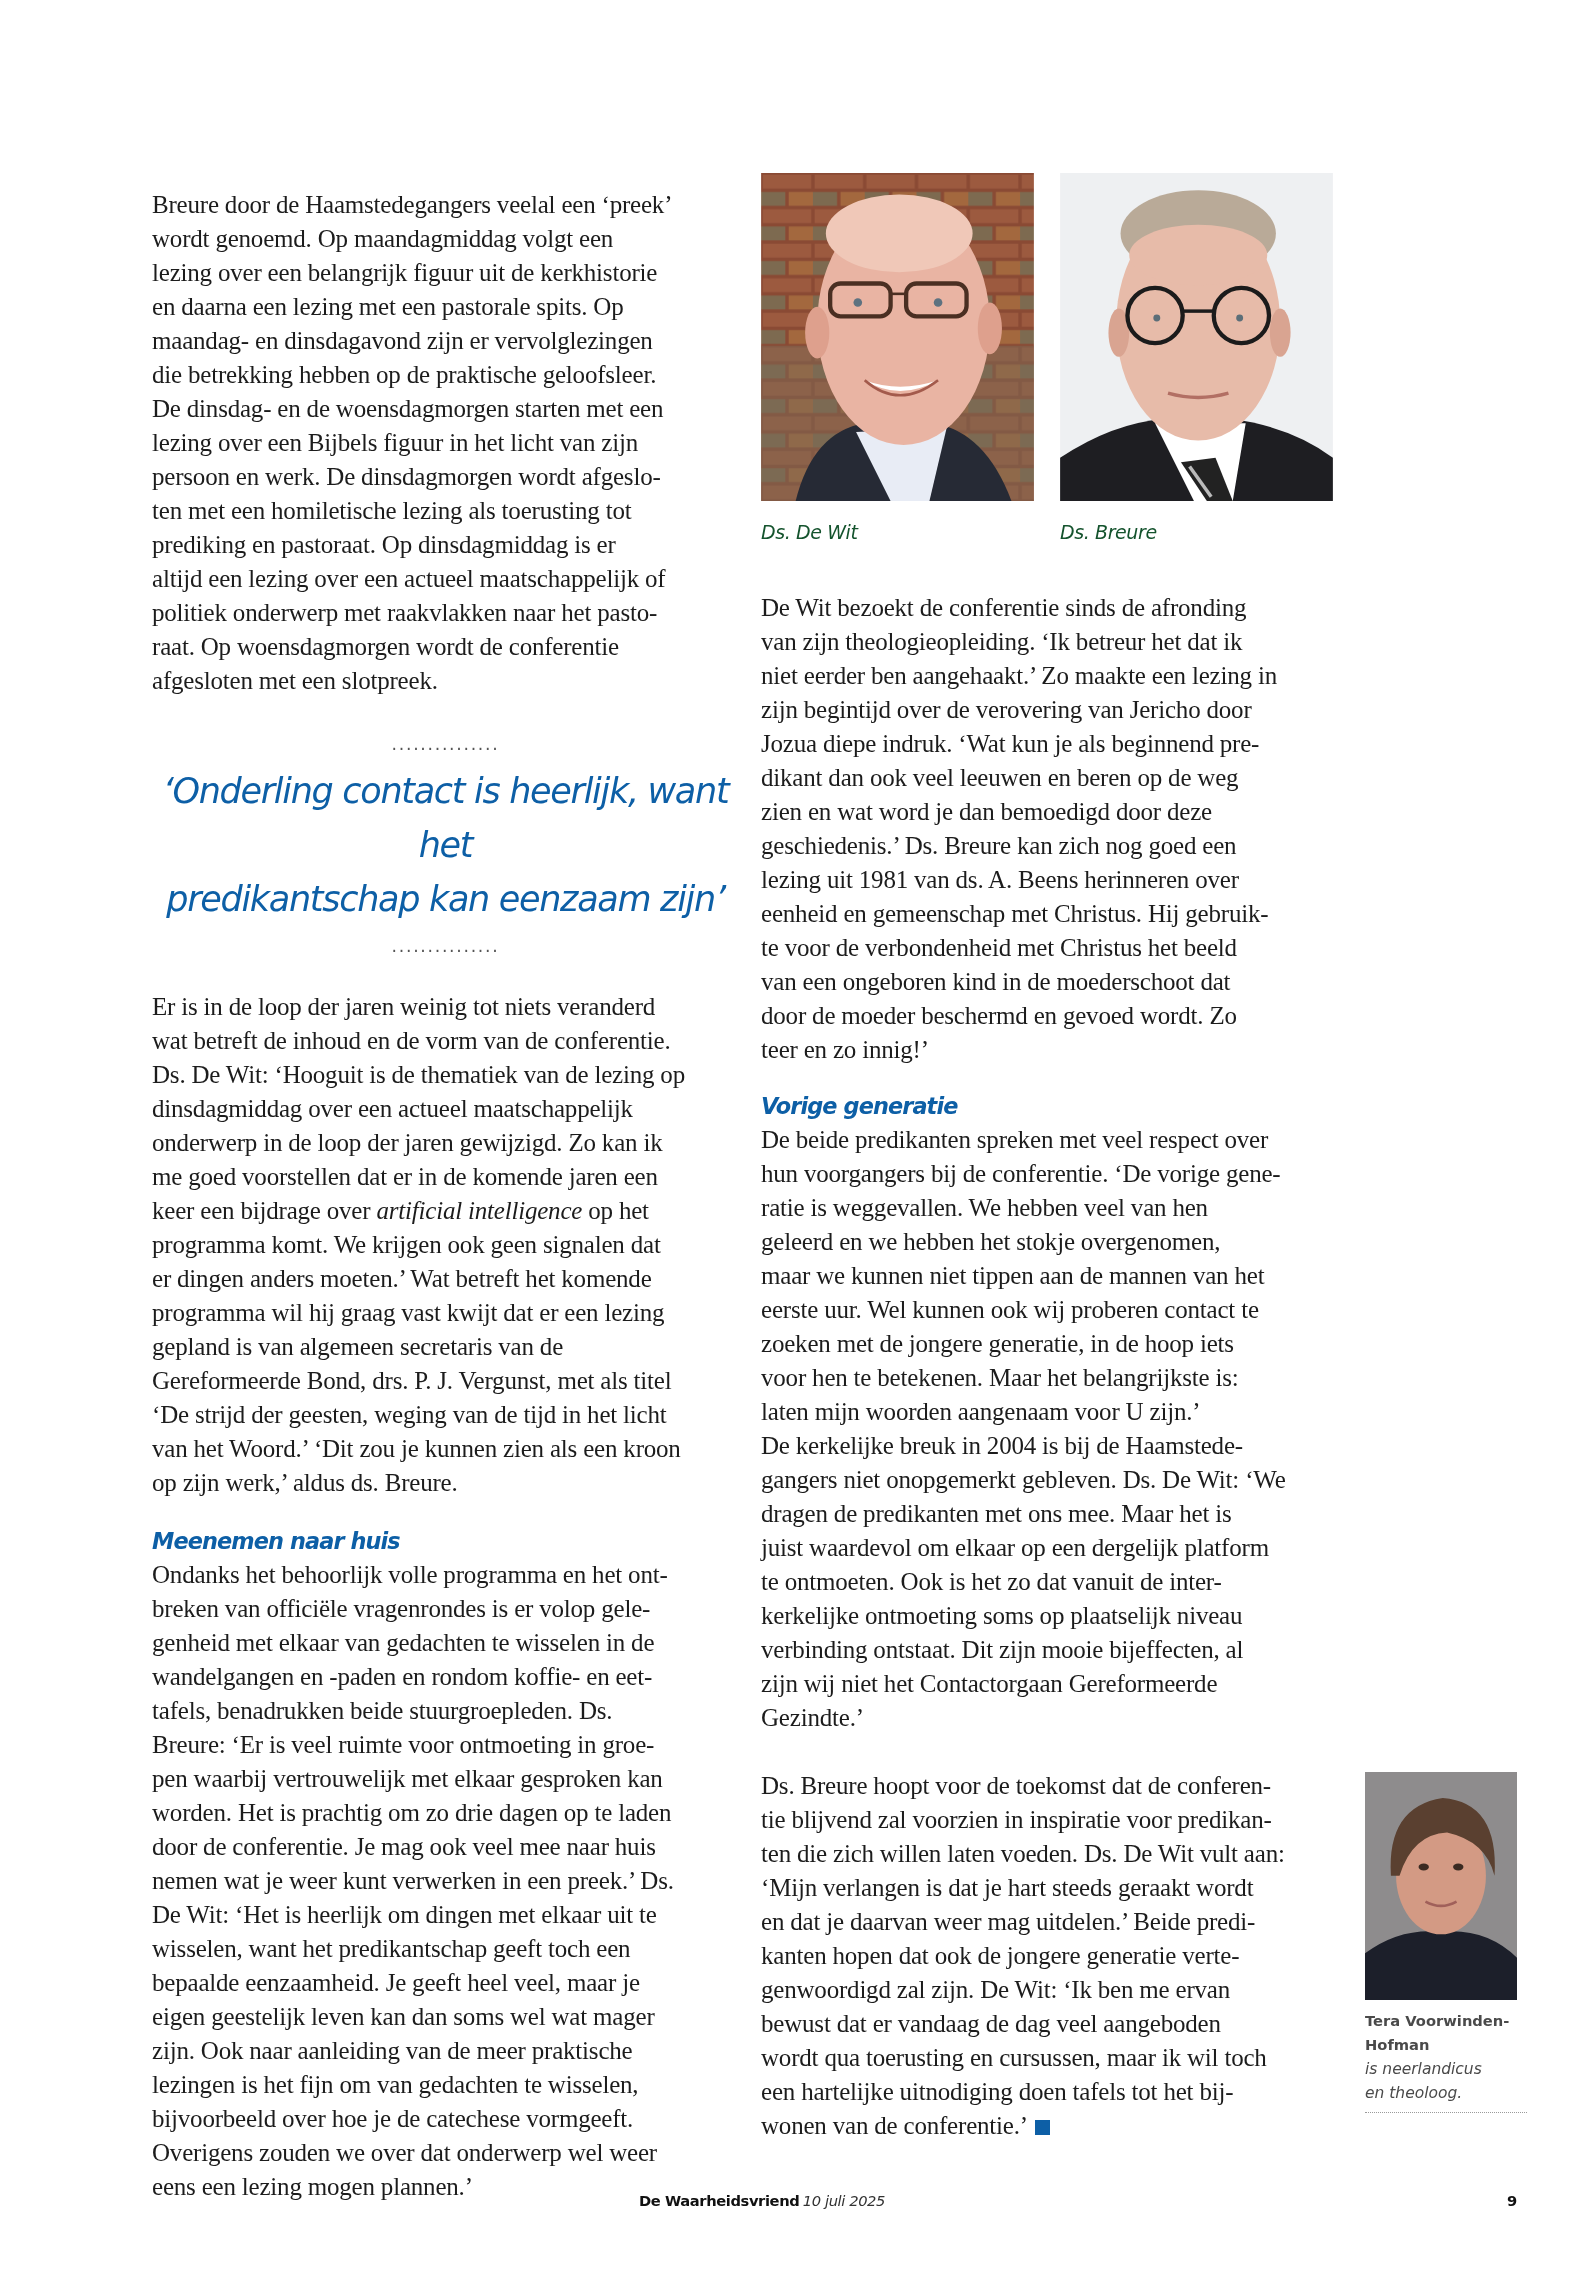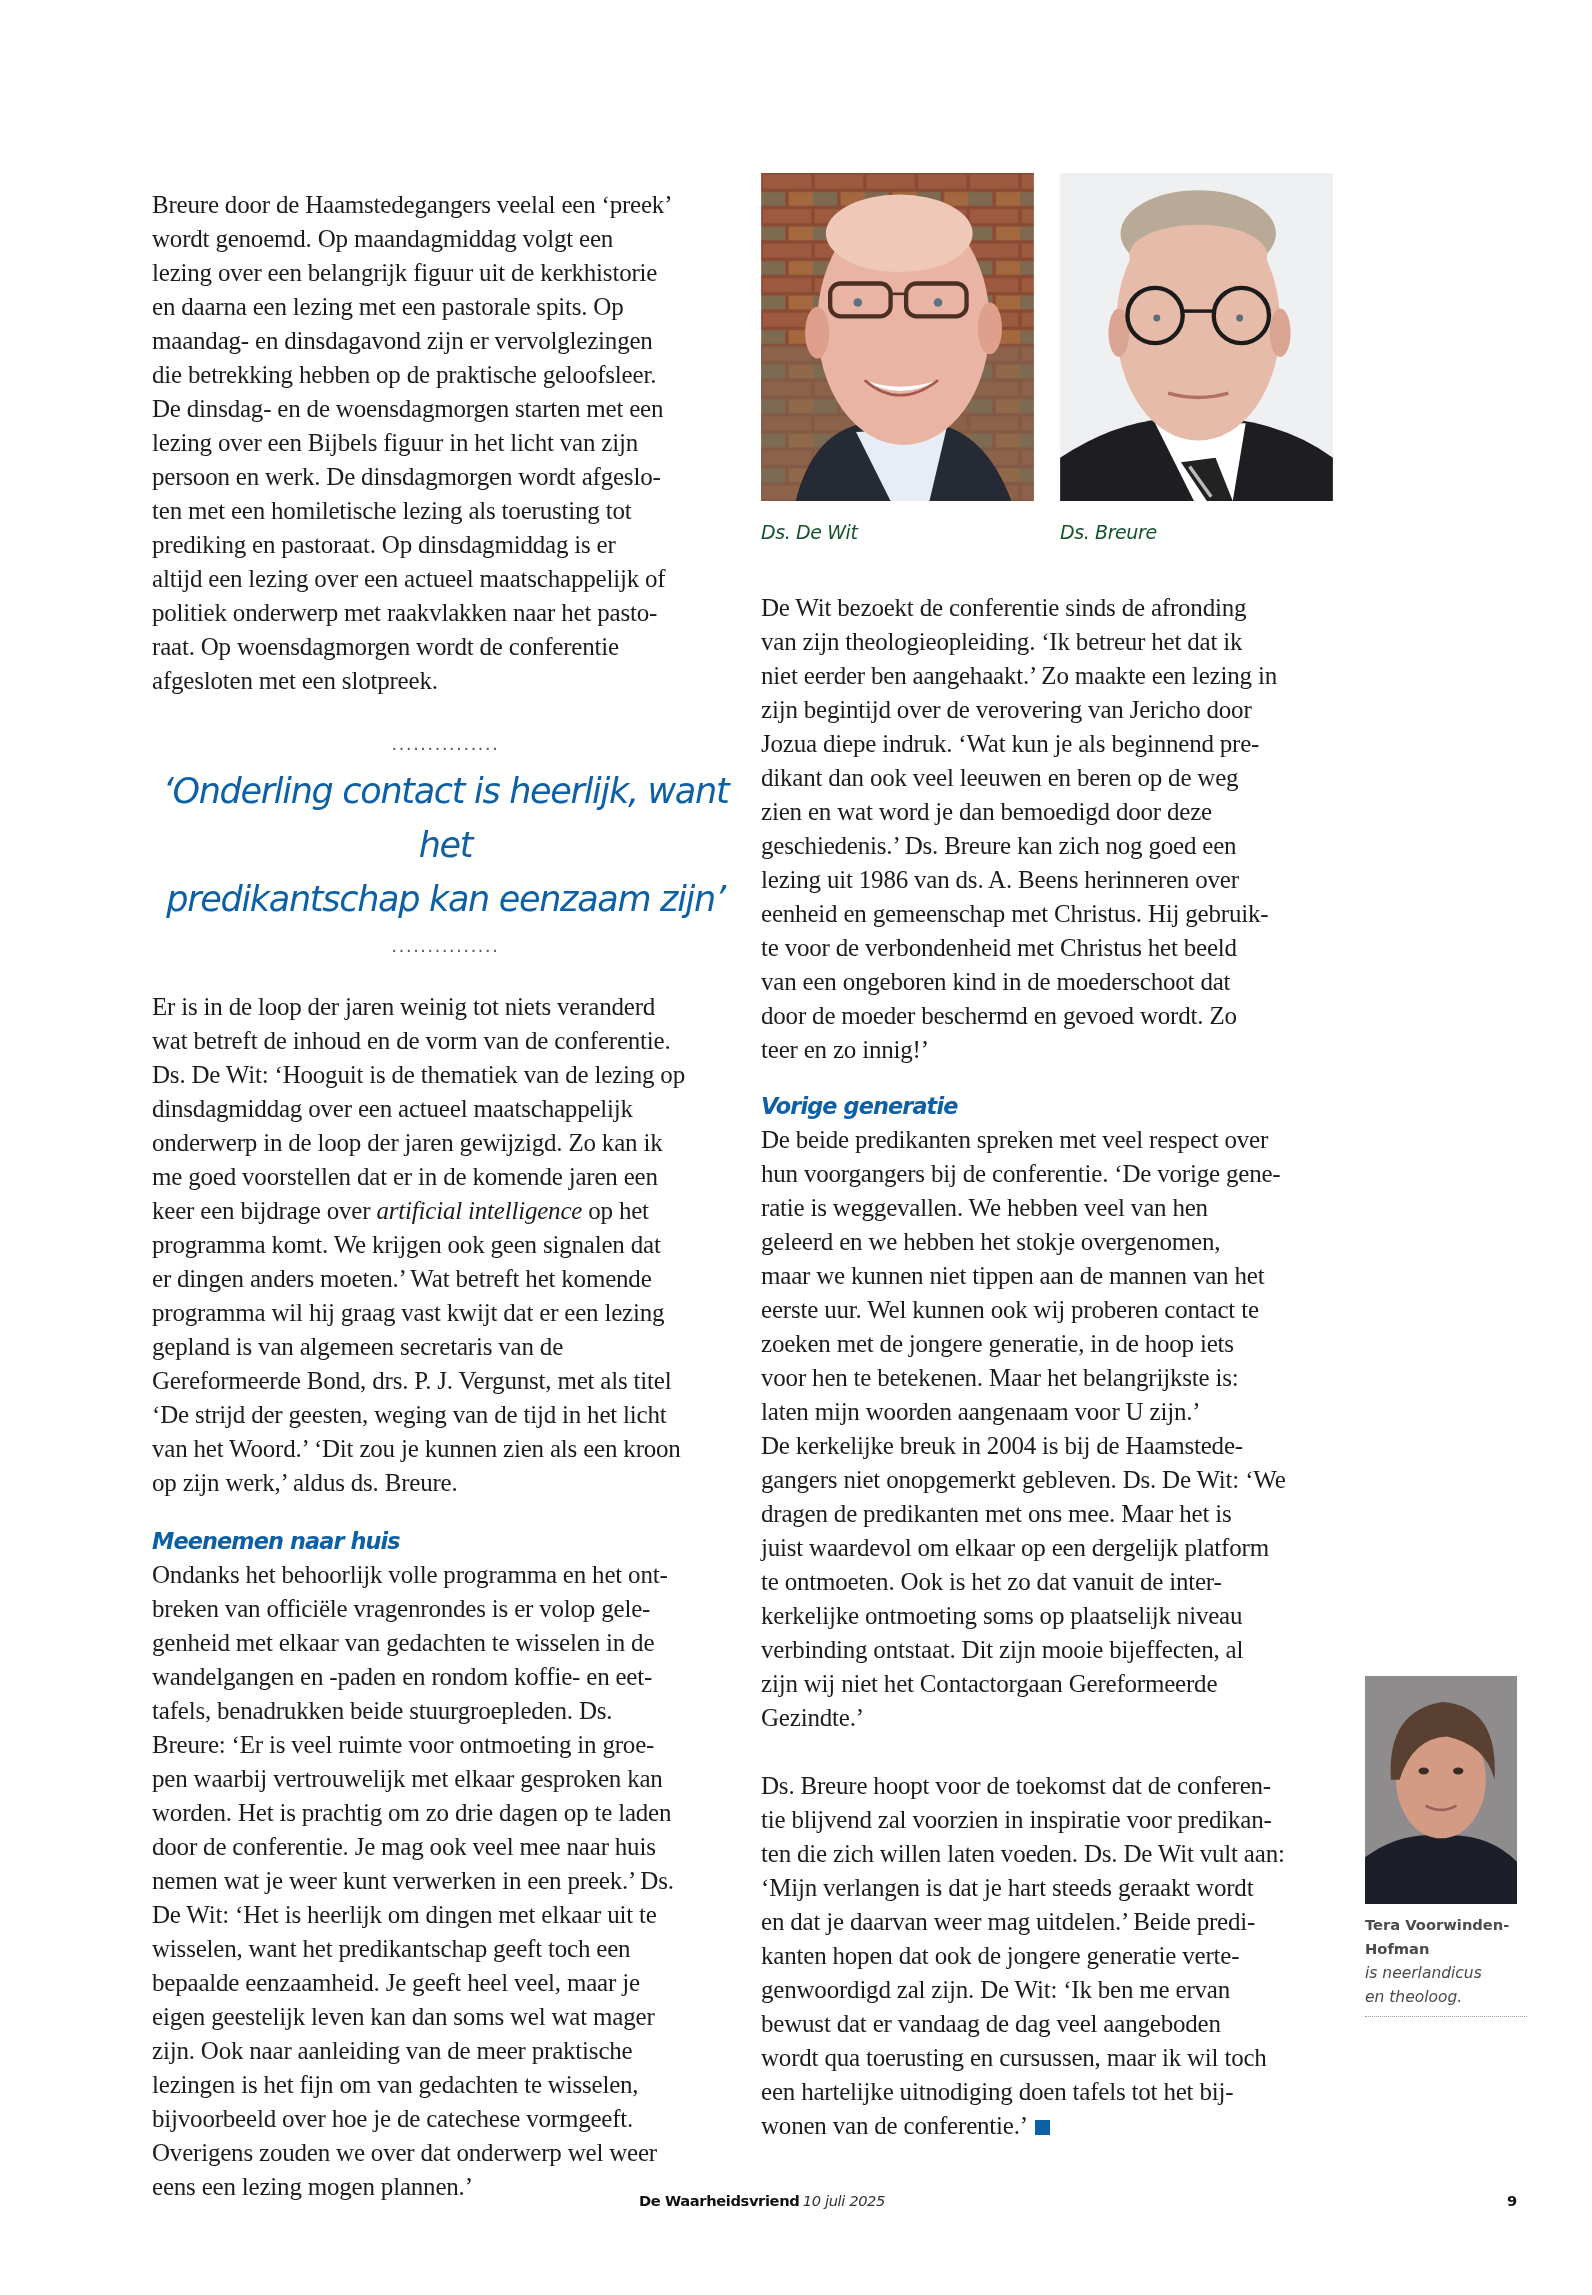--- a/index.html
+++ b/index.html
@@ -65,21 +65,21 @@
   }
 
   .end-mark {
     display: inline-block;
     width: 15.5px; height: 15.5px;
     background: #0d5fa6;
     margin-left: 7px;
     vertical-align: -0.9px;
   }
 
-  .author-box { position: absolute; left: 1365px; top: 1676px; width: 155px; }
+  .author-box { position: absolute; left: 1365px; top: 1772px; width: 155px; }
   .author-name {
     font-family: "DejaVu Sans", "Liberation Sans", sans-serif;
     font-weight: bold;
     font-size: 14.7px;
     line-height: 24px;
     color: #4a4a4a;
     margin-top: 8.6px;
   }
   .author-desc {
     font-family: "DejaVu Sans", "Liberation Sans", sans-serif;
@@ -234,21 +234,21 @@
 <div class="col col-mid" style="top:584px;">
   <div id="mid-para1">
       <div class="body-line">De Wit bezoekt de conferentie sinds de afronding</div>
       <div class="body-line">van zijn theologieopleiding. ‘Ik betreur het dat ik</div>
       <div class="body-line">niet eerder ben aangehaakt.’ Zo maakte een lezing in</div>
       <div class="body-line">zijn begintijd over de verovering van Jericho door</div>
       <div class="body-line">Jozua diepe indruk. ‘Wat kun je als beginnend pre-</div>
       <div class="body-line">dikant dan ook veel leeuwen en beren op de weg</div>
       <div class="body-line">zien en wat word je dan bemoedigd door deze</div>
       <div class="body-line">geschiedenis.’ Ds. Breure kan zich nog goed een</div>
-      <div class="body-line">lezing uit 1986 van ds. A. Beens herinneren over</div>
+      <div class="body-line">lezing uit 1981 van ds. A. Beens herinneren over</div>
       <div class="body-line">eenheid en gemeenschap met Christus. Hij gebruik-</div>
       <div class="body-line">te voor de verbondenheid met Christus het beeld</div>
       <div class="body-line">van een ongeboren kind in de moederschoot dat</div>
       <div class="body-line">door de moeder beschermd en gevoed wordt. Zo</div>
       <div class="body-line">teer en zo innig!’</div>
     </div>
   <div class="blank" style="height:22.4px;"></div>
   <div class="subhead">Vorige generatie</div>
   <div id="section2-lines">
       <div class="body-line">De beide predikanten spreken met veel respect over</div>

